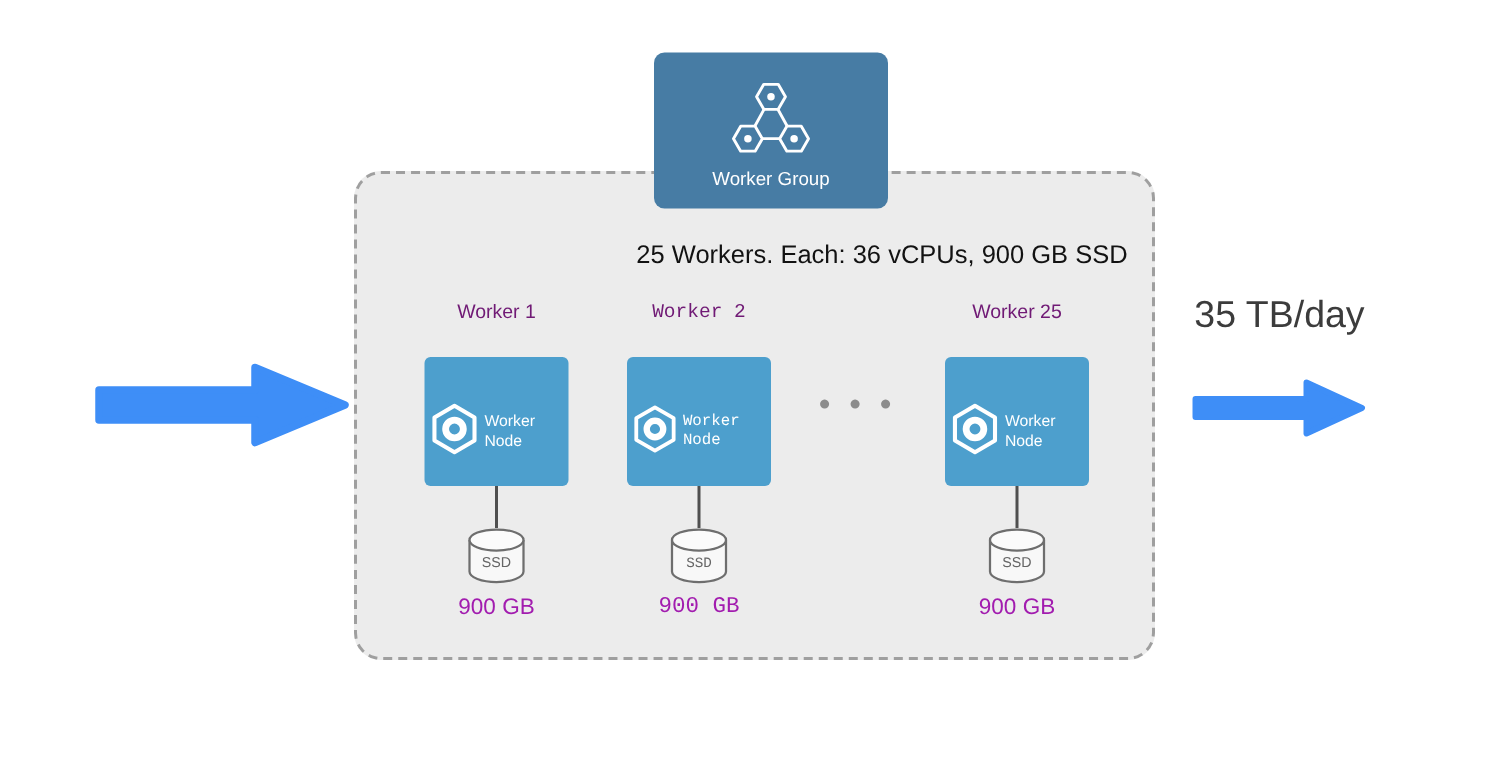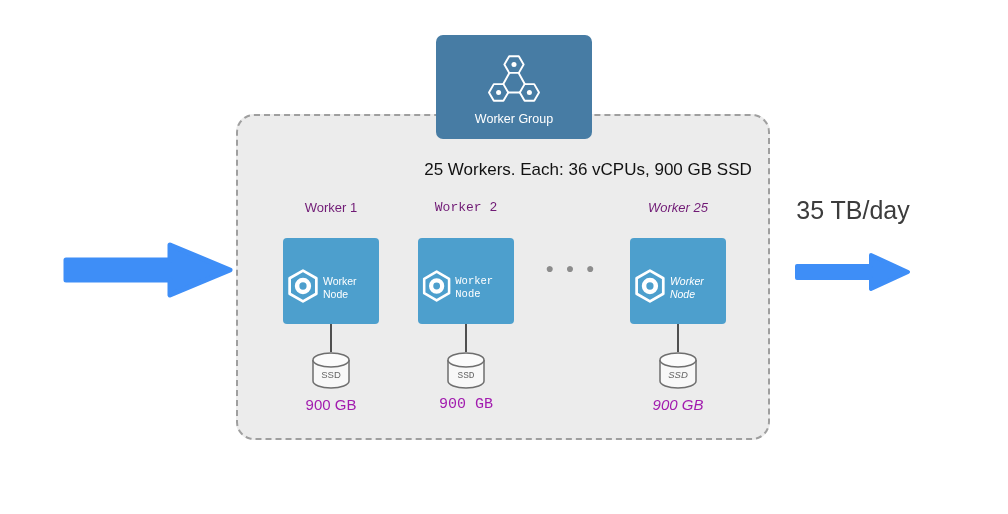--- a/index.html
+++ b/index.html
@@ -19,21 +19,21 @@
                  padding-bottom:12px; }
   .group-badge svg { margin-bottom:8px; display:block; }
   .group-label { color:#ffffff; font-size:12.5px; line-height:15px; }
 
   .cluster-title { position:absolute; left:236px; top:160px; width:620px; text-align:center;
                    font-size:17px; color:#121212; z-index:3;margin-left:42px; }
 
   
   .worker { position:absolute; top:198px; width:96px; display:flex; flex-direction:column;
             align-items:center; z-index:3; }
-  .worker-1 { left:283px; } .worker-2 { left:418px;font-family:Liberation Mono, monospace; } .worker-25 { left:630px;font-style:italic; }
+  .worker-1 { left:283px; } .worker-2 { left:418px;font-family:Liberation Mono, monospace; } .worker-25 { left:630px; }
   .worker-title { font-size:13px; color:#701a75; height:20px; line-height:20px; margin-bottom:20px; }
   .node-box { width:96px; height:86px; background:#4D9FCD; border-radius:4px;
               display:flex; flex-direction:row; align-items:center; padding-top:9px; }
   .node-box svg { display:block; }
   .node-label { color:#ffffff; font-size:10.5px; margin-top:5px; line-height:13px; }
   .connector { width:2px; height:28px; background:#4F4F4F; }
   .disk-svg { display:block; }
   .disk-size { font-size:15px; color:#a21caf; margin-top:6px; }
 
   

